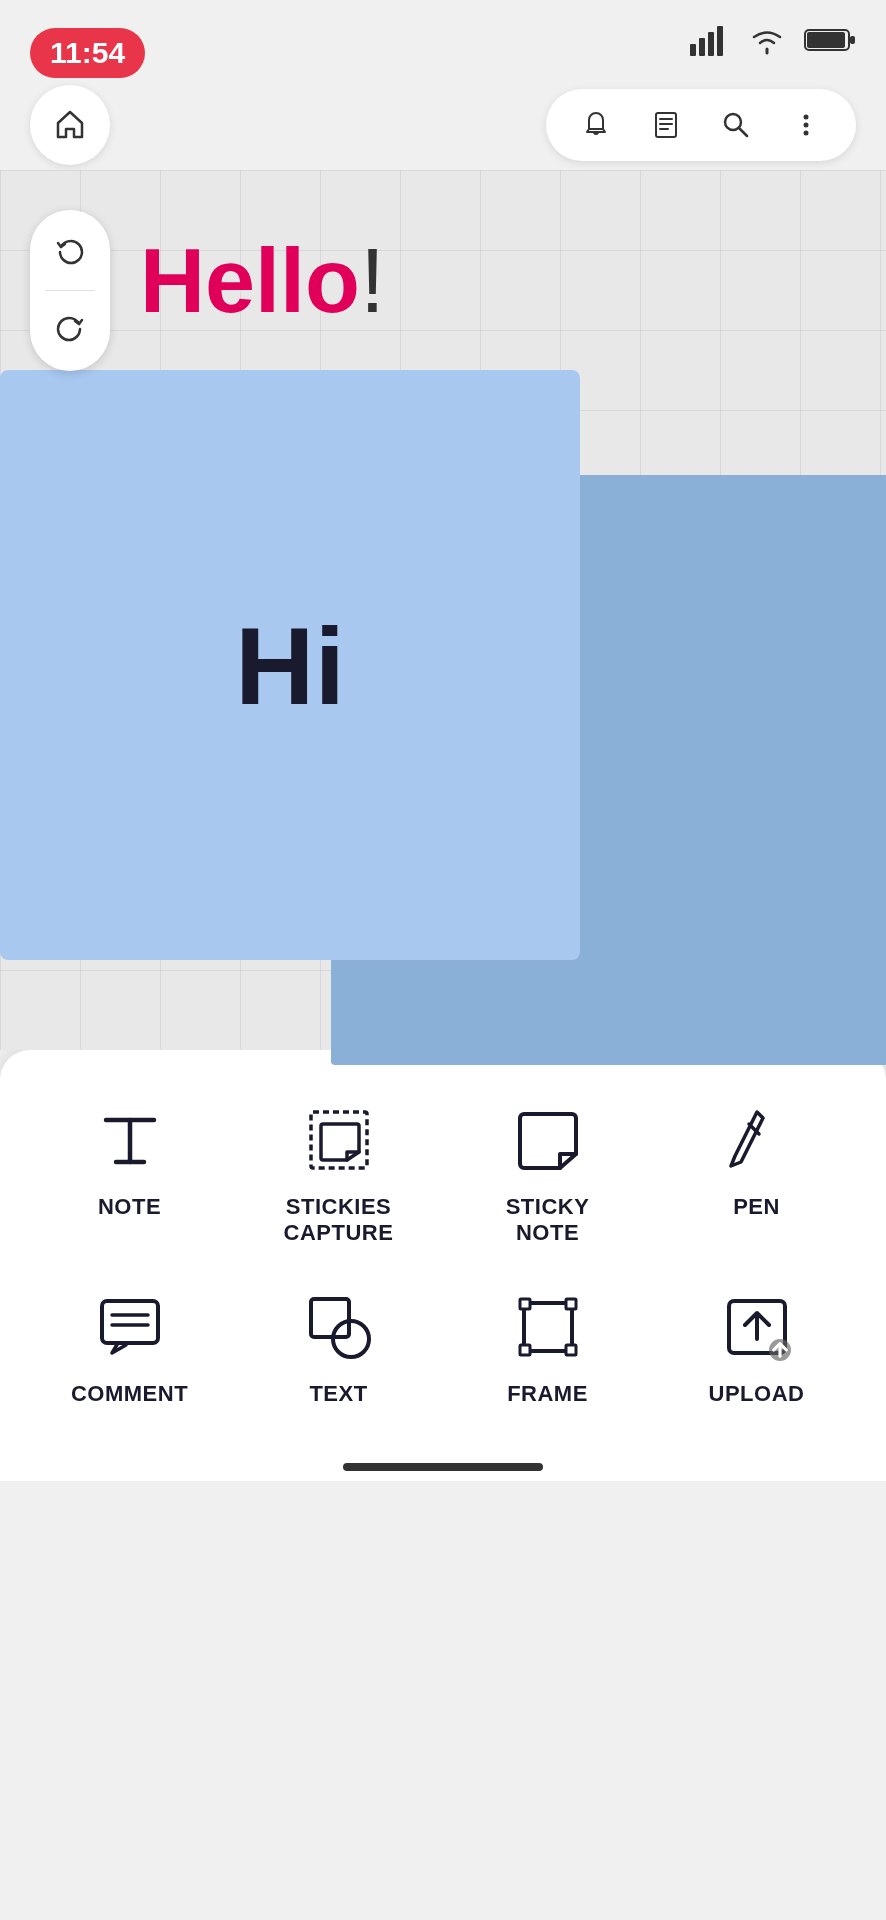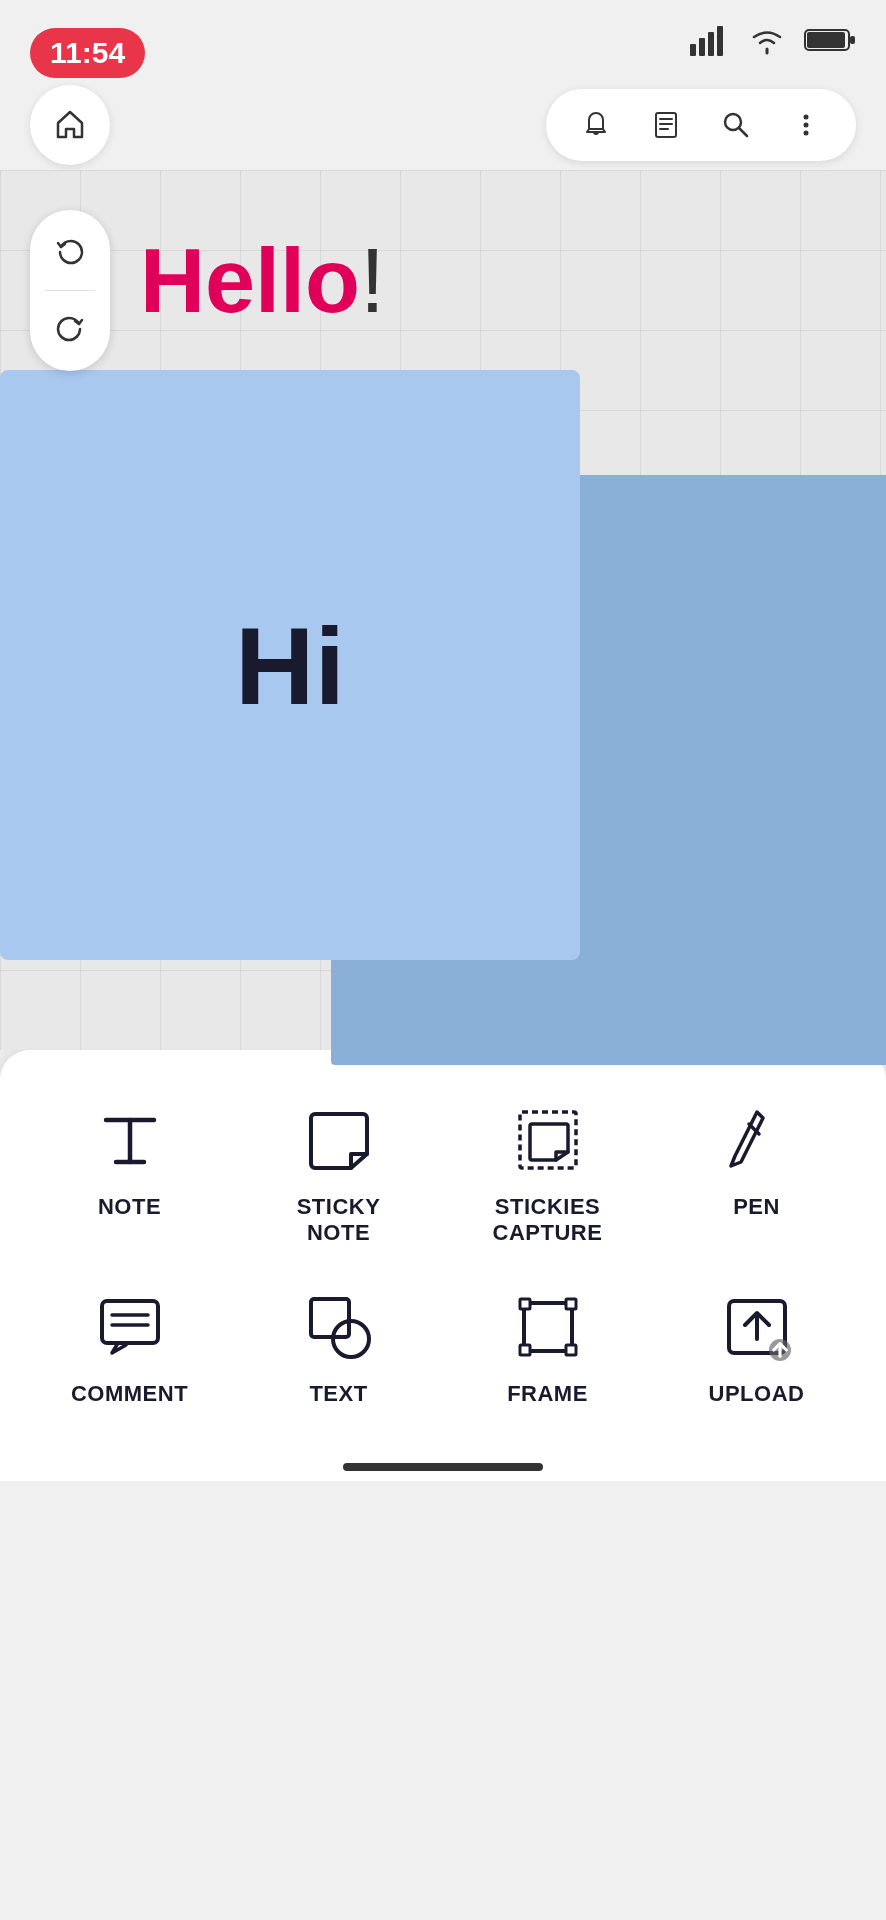--- a/index.html
+++ b/index.html
@@ -376,38 +376,38 @@
           <line x1="36" y1="16" x2="36" y2="58" stroke="#1a1a2e" stroke-width="4.5" stroke-linecap="round"></line>
           <line x1="22" y1="58" x2="50" y2="58" stroke="#1a1a2e" stroke-width="4.5" stroke-linecap="round"></line>
         </svg>
       </div>
       <span class="toolbar-label">NOTE</span>
     </div>
 
     <div class="toolbar-item">
       <div class="toolbar-icon">
         <svg viewBox="0 0 72 72" fill="none">
+
+          <rect x="8" y="8" width="56" height="56" rx="2" stroke="#1a1a2e" stroke-width="3.5" stroke-dasharray="6 4" fill="none"></rect>
+
+          <path d="M20 20H54C55.1 20 56 20.9 56 22V48L44 56H20C18.9 56 18 55.1 18 54V22C18 20.9 18.9 20 20 20Z" stroke="#1a1a2e" stroke-width="3.5" fill="none" stroke-linejoin="round"></path>
+          <path d="M44 56V48H56" stroke="#1a1a2e" stroke-width="3.5" fill="none" stroke-linecap="round" stroke-linejoin="round"></path>
+        </svg>
+      </div>
+      <span class="toolbar-label">STICKIES<br>CAPTURE</span>
+    </div>
+
+    <div class="toolbar-item">
+      <div class="toolbar-icon">
+        <svg viewBox="0 0 72 72" fill="none">
           <path d="M12 10H60C62.2 10 64 11.8 64 14V50L48 64H12C9.8 64 8 62.2 8 60V14C8 11.8 9.8 10 12 10Z" stroke="#1a1a2e" stroke-width="4" fill="none" stroke-linejoin="round"></path>
           <path d="M48 64V50H64" stroke="#1a1a2e" stroke-width="4" fill="none" stroke-linecap="round" stroke-linejoin="round"></path>
         </svg>
       </div>
       <span class="toolbar-label">STICKY<br>NOTE</span>
-    </div>
-
-    <div class="toolbar-item">
-      <div class="toolbar-icon">
-        <svg viewBox="0 0 72 72" fill="none">
-
-          <rect x="8" y="8" width="56" height="56" rx="2" stroke="#1a1a2e" stroke-width="3.5" stroke-dasharray="6 4" fill="none"></rect>
-
-          <path d="M20 20H54C55.1 20 56 20.9 56 22V48L44 56H20C18.9 56 18 55.1 18 54V22C18 20.9 18.9 20 20 20Z" stroke="#1a1a2e" stroke-width="3.5" fill="none" stroke-linejoin="round"></path>
-          <path d="M44 56V48H56" stroke="#1a1a2e" stroke-width="3.5" fill="none" stroke-linecap="round" stroke-linejoin="round"></path>
-        </svg>
-      </div>
-      <span class="toolbar-label">STICKIES<br>CAPTURE</span>
     </div>
 
     <div class="toolbar-item">
       <div class="toolbar-icon">
         <svg viewBox="0 0 72 72" fill="none">
           <path d="M36 8 L42 14 L20 58 L10 62 L14 52 Z" stroke="#1a1a2e" stroke-width="3.5" fill="none" stroke-linejoin="round"></path>
           <line x1="28" y1="20" x2="38" y2="30" stroke="#1a1a2e" stroke-width="3.5" stroke-linecap="round"></line>
           <path d="M10 62 Q24 58 20 58" stroke="#1a1a2e" stroke-width="1" fill="none"></path>
         </svg>
       </div>

